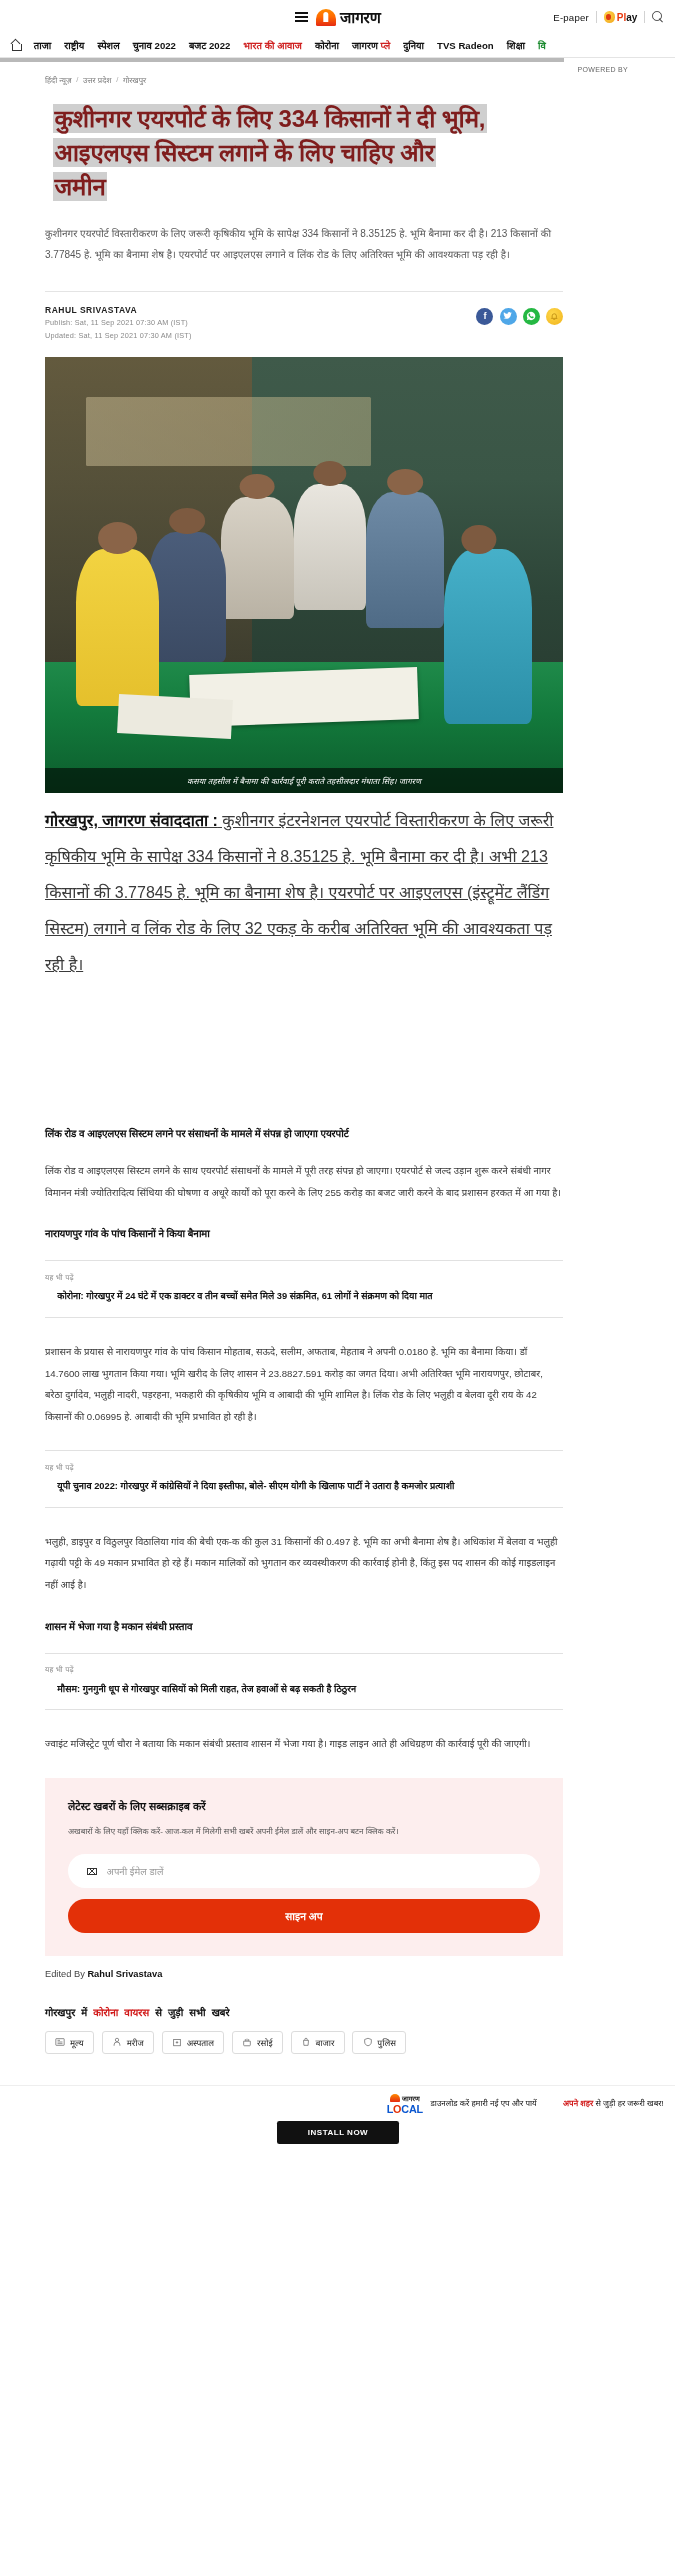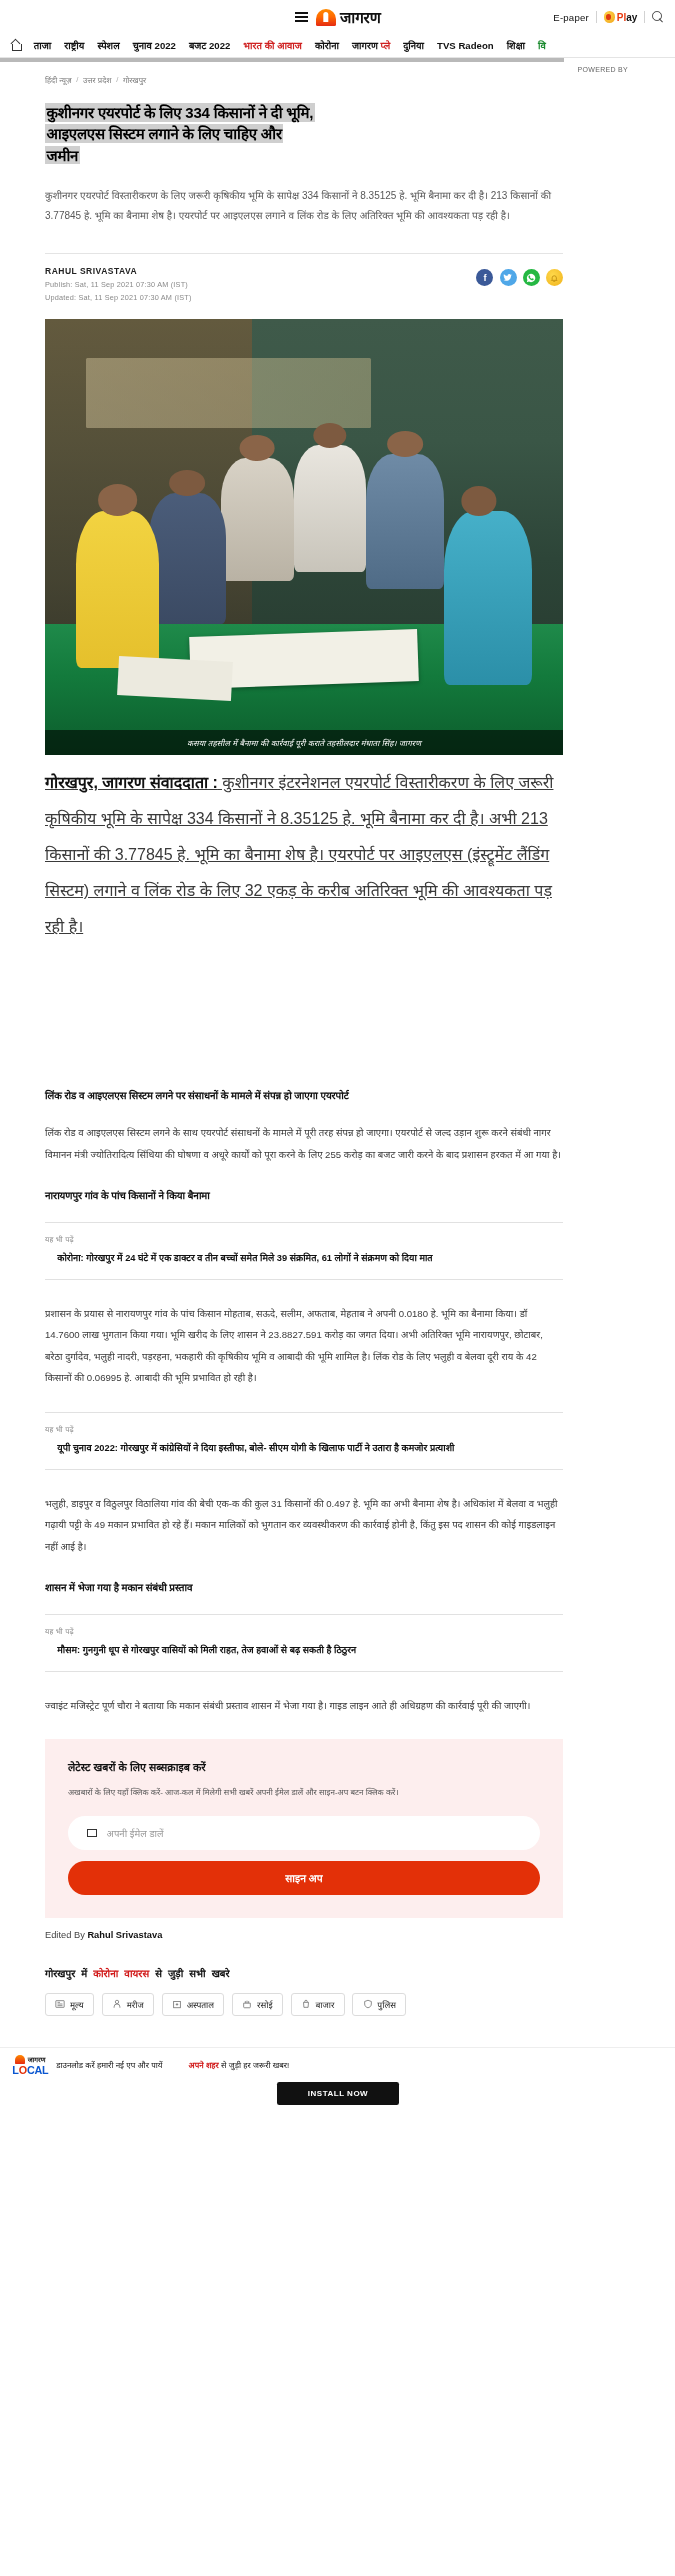--- a/index.html
+++ b/index.html
@@ -98,22 +98,22 @@
   
   .wrap { width: 608px; padding: 0 45px; }
   .breadcrumb {
     font-size: 7.7px; color: #777; margin-top: 1.5px; margin-bottom: 17px;
     display:flex; gap:4.6px; align-items:center;
   }
   .breadcrumb .sep { color: #aaa; }
   .breadcrumb a { color:#777; text-decoration:none; }
 
   h1.headline {
-    font-size: 15px; line-height: 1.42; font-weight: 700; color: #000000;
-    letter-spacing: -0.2px; margin-bottom: 20px;
+    font-size: 24px; line-height: 1.42; font-weight: 700; color: #7f1d1d;
+    letter-spacing: -0.2px; margin-bottom: 20px; margin-left: 8px;
   }
   h1.headline span.hl {
     background: #cfcfcf;
     box-decoration-break: clone;
     -webkit-box-decoration-break: clone;
     padding: 0.8px 1.5px;
   }
 
   p.summary {
     font-size: 10px; line-height: 2.05; color: #585858; margin-bottom: 26px;
@@ -275,21 +275,21 @@
     height: 23px; display: flex; align-items: center; gap: 4.6px;
     padding: 0 9.3px; font-size: 8.5px; color: #222; cursor: pointer;
     background:#fff;
   }
   .tag-ico { width: 10px; height: 10px; opacity: .8; flex:none; }
 
   
   .appbar {
     margin-top: 31px; background: #ffffff; border-top: 0.8px solid #eee;
     padding: 7.7px 12.3px 6.2px 12.3px;
-    display: flex; align-items: center; gap: 7.7px;
+    display: flex; align-items: center; gap: 7.7px; justify-content: flex-end;
   }
   .appbar-logo { display:flex; flex-direction:column; align-items:center; flex:none; }
   .al-top { display:flex; align-items:center; gap:2.3px; }
   .al-mark {
     width:10px;height:8.5px;
     background:linear-gradient(180deg,#ff8a00,#e52b13); border-radius:5.4px 5.4px 0.8px 0.8px;
   }
   .al-word { font-size:6.6px; font-weight:700; color:#111; }
   .al-local { font-size:10.8px; font-weight:800; color:#0b57d0; letter-spacing:-0.2px; }
   .al-local .o { color:#e33008; }

